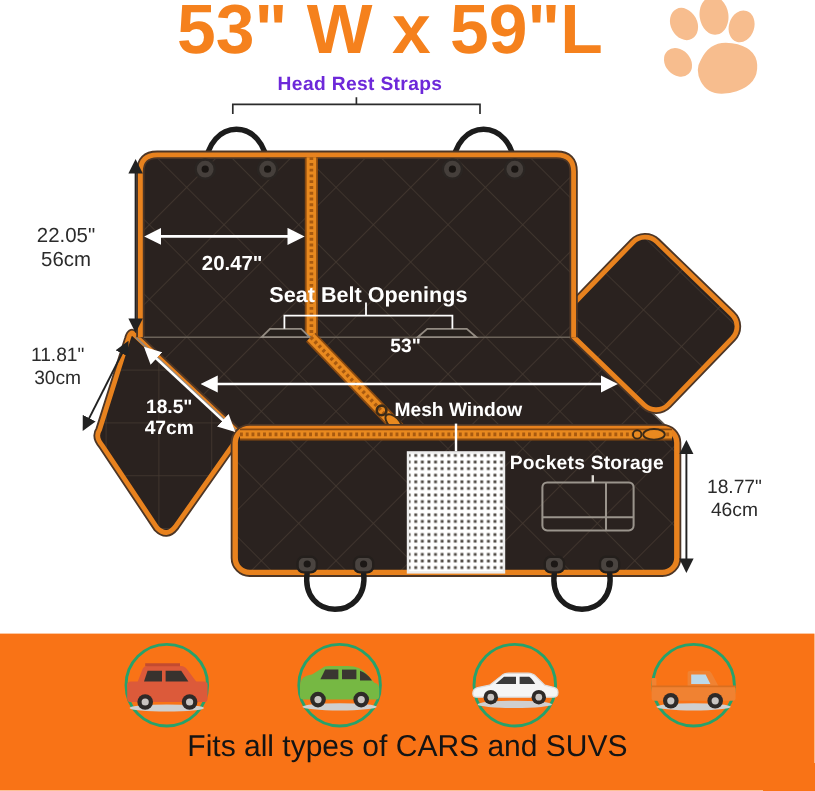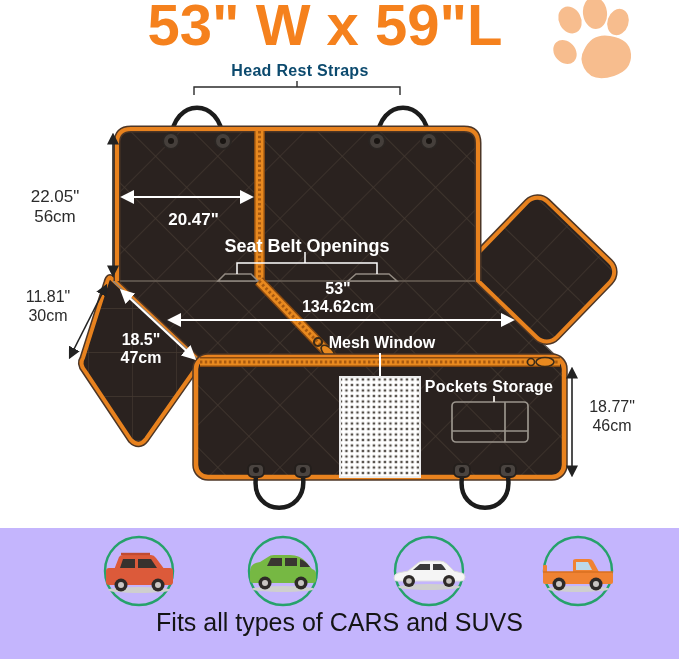--- a/index.html
+++ b/index.html
@@ -5,31 +5,31 @@
   html,body{margin:0;padding:0;background:#fff;}
   .stage{position:relative;width:679px;height:659px;background:#ffffff;overflow:hidden;
          font-family:"Liberation Sans",sans-serif;}
   .stage svg.diagram{position:absolute;left:0;top:0;}
   .label{position:absolute;text-align:center;pointer-events:none;}
   .blab{color:#2b2b2b;}
   .wlab{color:#ffffff;font-weight:bold;}
   .ln{display:block;}
   .title{position:absolute;left:0;top:-9px;width:650px;text-align:center;
          font-size:58px;font-weight:bold;color:#F5811D;letter-spacing:0;}
-  .hrs{left:180px;top:62px;width:240px;font-size:16px;font-weight:bold;color:#0c4a6e;letter-spacing:.3px;}
+  .hrs{left:180px;top:62px;width:240px;font-size:16px;font-weight:bold;color:#6d28d9;letter-spacing:.3px;}
   .m-bh{left:14px;top:187px;width:82px;font-size:17px;line-height:20px;}
   .m-bw{left:146px;top:209px;width:95px;font-size:17px;line-height:21px;}
   .sbo{left:212px;top:236px;width:190px;font-size:18px;}
   .m-fd{left:8px;top:287px;width:80px;font-size:16px;line-height:19px;}
   .m-fw{left:102px;top:331px;width:78px;font-size:16px;line-height:18px;}
   .m-sw{left:272px;top:280px;width:132px;font-size:16px;line-height:18px;}
   .mw{left:318px;top:334px;width:128px;font-size:16px;}
   .ps{left:420px;top:378px;width:138px;font-size:16px;letter-spacing:.2px;}
   .m-fh{left:574px;top:397px;width:76px;font-size:16px;line-height:19px;}
-  .footer{position:absolute;left:0;top:528px;width:679px;height:131px;background:#c4b5fd;}
+  .footer{position:absolute;left:0;top:528px;width:679px;height:131px;background:#f97316;}
   .car{position:absolute;top:4px;width:90px;height:80px;}
   .car1{left:94px;} .car2{left:238px;} .car3{left:384px;} .car4{left:533px;}
   .caption{position:absolute;left:0;top:80px;width:679px;text-align:center;
            font-size:25px;color:#141414;}
 </style>
 </head>
 <body>
 
 <div class="stage">
 
@@ -198,21 +198,20 @@
     <span class="ln">30cm</span>
   </div>
 
   <div class="label wlab m-fw">
     <span class="ln">18.5"</span>
     <span class="ln">47cm</span>
   </div>
 
   <div class="label wlab m-sw">
     <span class="ln">53"</span>
-    <span class="ln">134.62cm</span>
   </div>
 
   <div class="label wlab ps">Pockets Storage</div>
 
   <div class="label wlab mw">Mesh Window</div>
 
   <div class="label blab m-fh">
     <span class="ln">18.77"</span>
     <span class="ln">46cm</span>
   </div>

